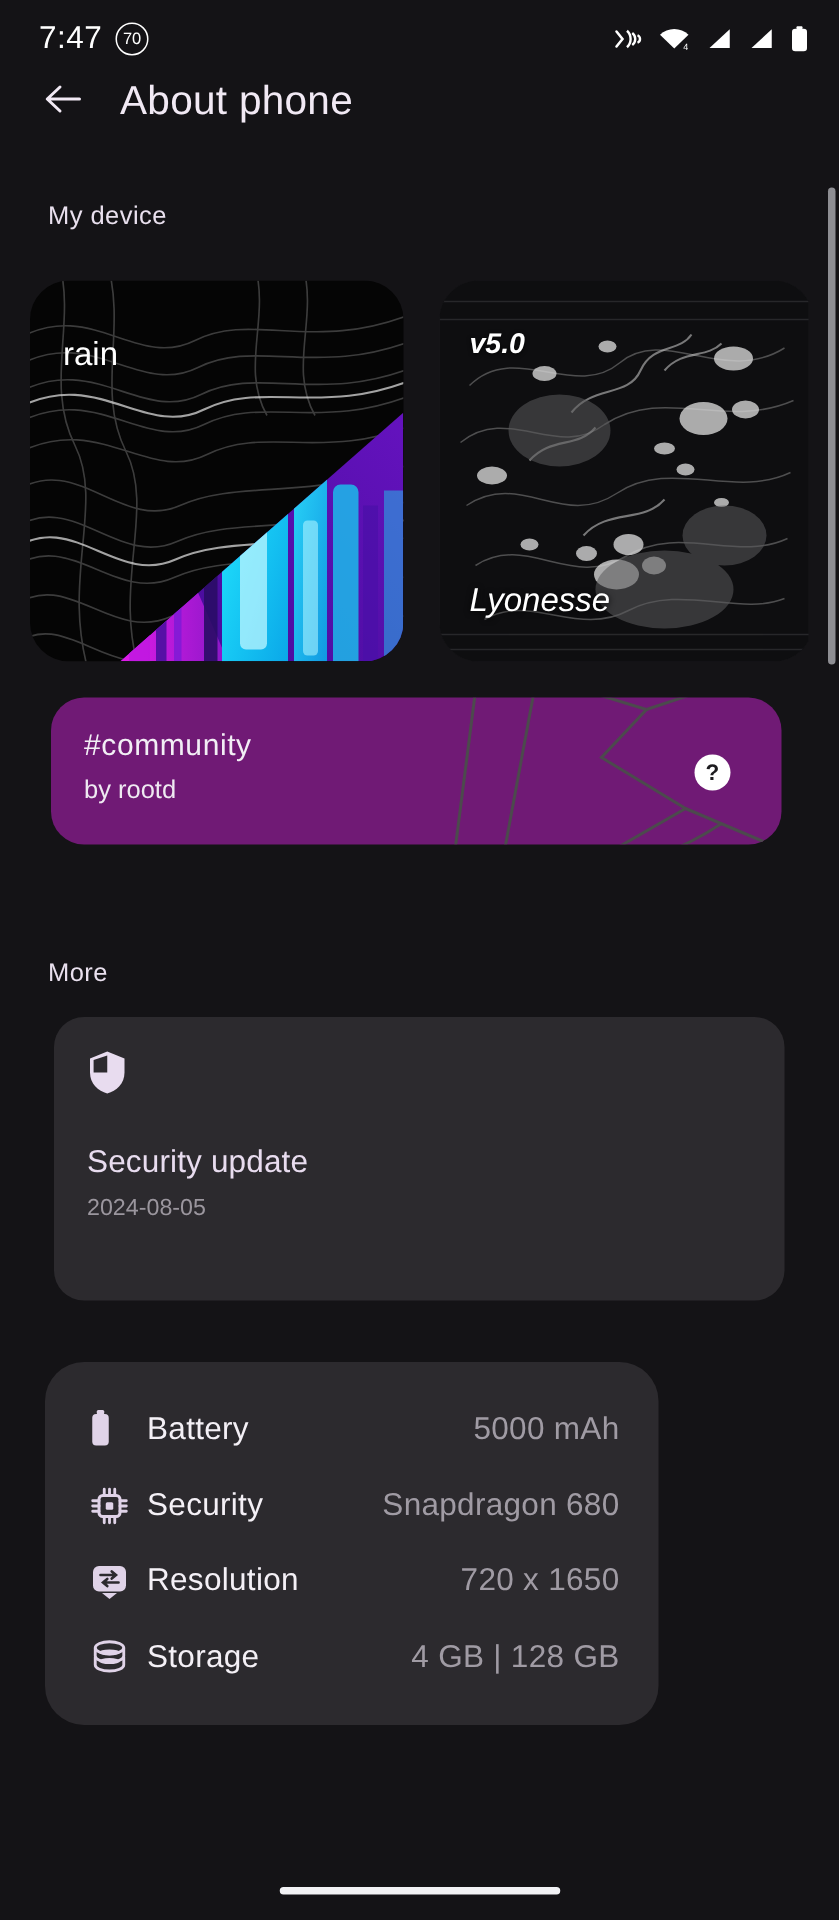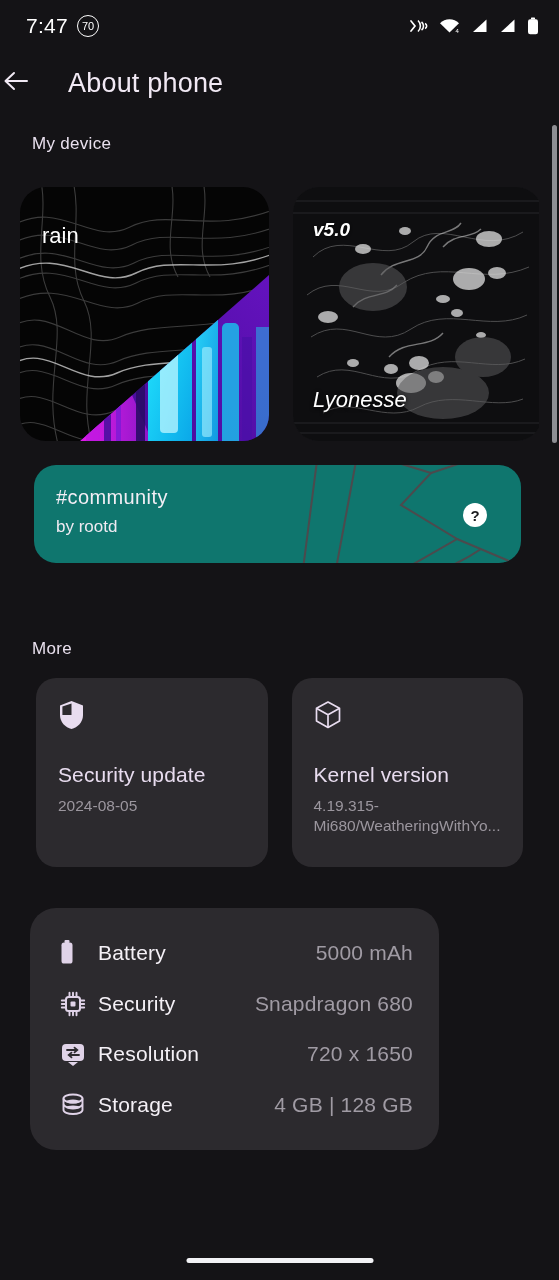--- a/index.html
+++ b/index.html
@@ -22,21 +22,21 @@
   .sb-badge {
     width:22px; height:22px; border:1.6px solid #ffffff; border-radius:50%;
     color:#ffffff; font-size:11px; display:flex; align-items:center; justify-content:center;
   }
   .sb-right { display:flex; align-items:center; gap:11px; }
   .sb-right svg { display:block; }
 
   
   .header {
     position:absolute; top:52px; left:0; width:559px; height:62px;
-    display:flex; align-items:center; gap:36px; 
+    display:flex; gap:22px; padding-left:26px;
   }
   .back-btn { width:32px; height:32px; display:flex; align-items:center; justify-content:center; cursor:pointer; }
   .page-title { color:#f1e9f4; font-size:27px; letter-spacing:.2px; }
 
   
   .section-label {
     position:absolute; left:32px; color:#e9e0ee; font-size:17px; letter-spacing:.3px;
   }
   #lbl-mydevice { top:134px; }
   #lbl-more { top:639px; }
@@ -73,21 +73,21 @@
 
   
   .scroll-indicator {
     position:absolute; right:2px; top:125px; width:5px; height:318px;
     background:#8e8e93; border-radius:3px;
   }
 
   
   .community {
     position:absolute; top:465px; left:34px; width:487px; height:98px;
-    background:#0f766e; border-radius:22px; overflow:hidden; cursor:pointer;
+    background:#701a75; border-radius:22px; overflow:hidden; cursor:pointer;
   }
   .community .art { position:absolute; right:0; top:0; width:240px; height:98px; }
   .community .ctitle {
     position:absolute; left:22px; top:21px; color:#f2eef5; font-size:20px; letter-spacing:.4px;
   }
   .community .csub {
     position:absolute; left:22px; top:52px; color:#efeaf2; font-size:17px; 
   }
   .help-badge {
     position:absolute; right:34px; top:38px; width:24px; height:24px;
@@ -320,30 +320,20 @@
     <div class="m-icon">
       <svg width="27" height="30" viewBox="0 0 27 30">
           <path d="M13.5 1 L25 5.6 V15 C25 22.5 19.6 27.3 13.5 29 C7.4 27.3 2 22.5 2 15 V5.6 Z" fill="#e8dcef"></path>
           <path d="M13.5 3.6 V15 H4.4 V6.6 Z" fill="#2c2a2e"></path>
         </svg>
     </div>
     <div class="m-title">Security update</div>
     <div class="m-sub">2024-08-05</div>
   </div>
 
-  <div class="more-card">
-    <div class="m-icon">
-      <svg width="28" height="30" viewBox="0 0 28 30">
-          <path d="M14 2 L25.5 8.3 V21 L14 27.4 L2.5 21 V8.3 Z" fill="none" stroke="#e8dcef" stroke-width="1.7" stroke-linejoin="round"></path>
-          <path d="M2.8 8.5 L14 14.8 L25.2 8.5 M14 14.8 V27.2" fill="none" stroke="#e8dcef" stroke-width="1.7" stroke-linejoin="round"></path>
-        </svg>
-    </div>
-    <div class="m-title">Kernel version</div>
-    <div class="m-sub">4.19.315-Mi680/WeatheringWithYo...</div>
-  </div>
 </div>
 
 <div class="specs">
 
   <div class="spec-row">
     <span class="spec-ico">
       <svg width="14" height="26" viewBox="0 0 14 26">
           <rect x="4.5" y="0" width="5" height="3" rx="1" fill="#e0d3e8"></rect>
           <rect x="1.5" y="2.6" width="11" height="21" rx="2.6" fill="#e0d3e8"></rect>
         </svg>

